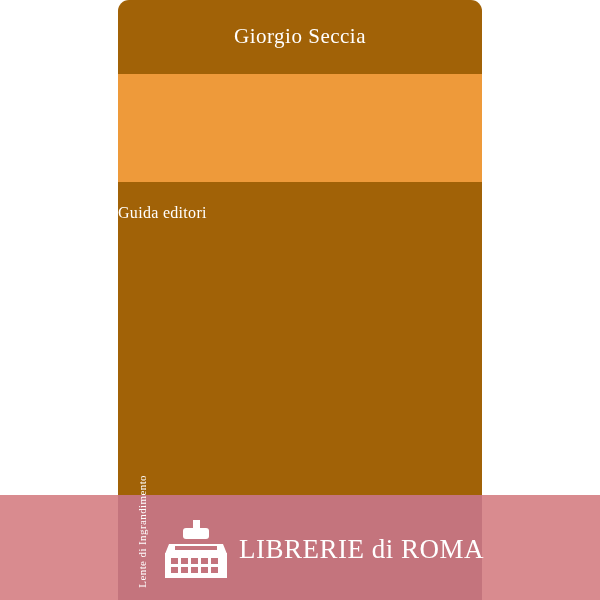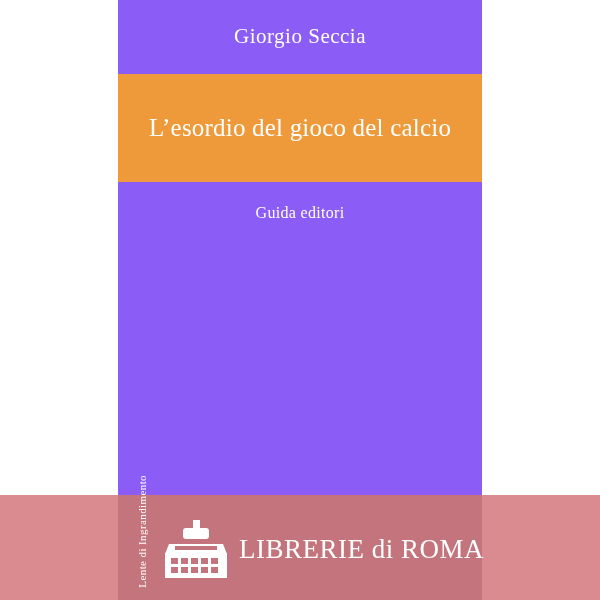--- a/index.html
+++ b/index.html
@@ -18,21 +18,22 @@
     overflow: hidden;
   }
 
   
   .cover {
     position: absolute;
     left: 118px;
     top: 0px;
     width: 364px;
     height: 600px;
-    background: #8b5cf6;
+    background: #a16207;
+    border-radius: 11px;
   }
 
   
   .author {
     position: absolute;
     left: 0;
     top: 24px;
     width: 100%;
     text-align: center;
     color: #ffffff;
@@ -65,21 +66,21 @@
   .title-line.years {
     letter-spacing: 1px;
   }
 
   
   .publisher {
     position: absolute;
     left: 0;
     top: 204px;
     width: 100%;
-    text-align: center;
+    text-align: left;
     color: #ffffff;
     font-size: 16px;
     font-family: "Liberation Serif", serif;
     letter-spacing: 0.3px;
   }
 
   
   .bottom-band {
     position: absolute;
     left: 0;
@@ -143,21 +144,20 @@
 </head>
 <body>
 
 <div id="page">
 
   <div class="cover">
 
     <div class="author">Giorgio Seccia</div>
 
     <div class="title-band">
-      <div class="title-line">L’esordio del gioco del calcio</div>
     </div>
 
     <div class="publisher">
       <span>Guida editori</span>
     </div>
 
   </div>
 
   <div class="bottom-band"></div>
   <div class="bottom-band-cover"></div>

